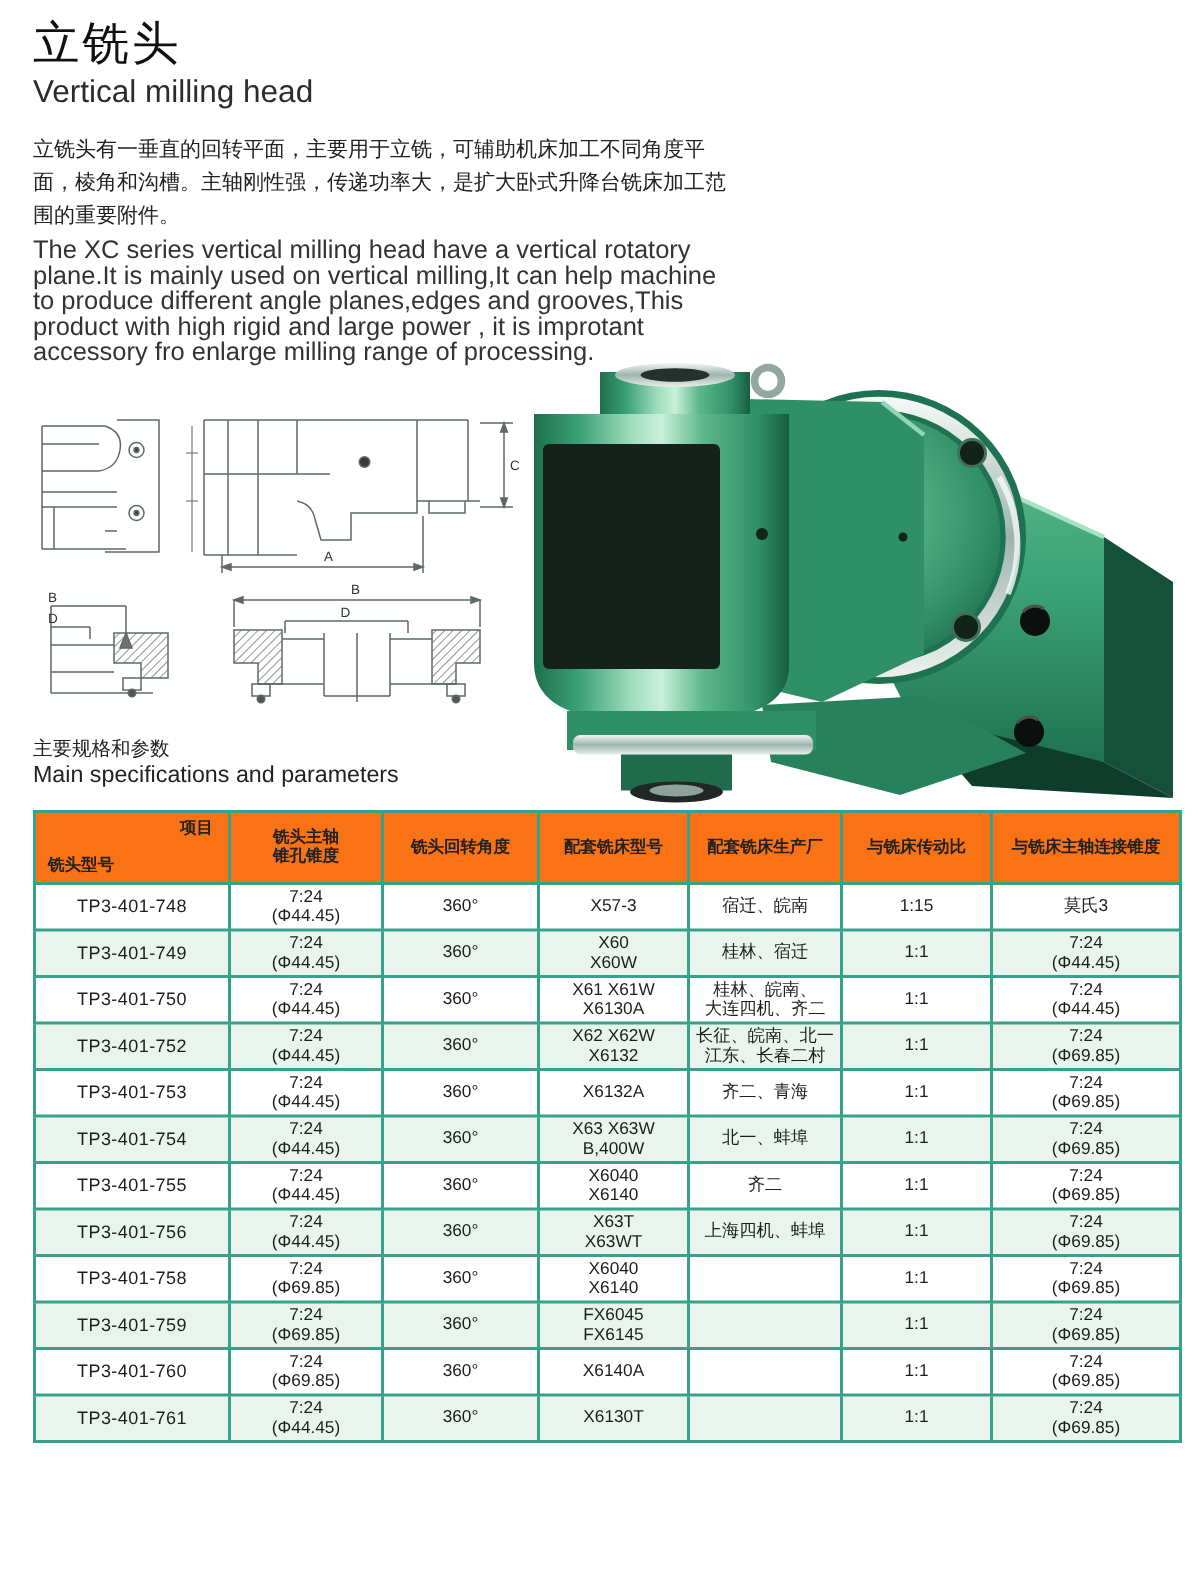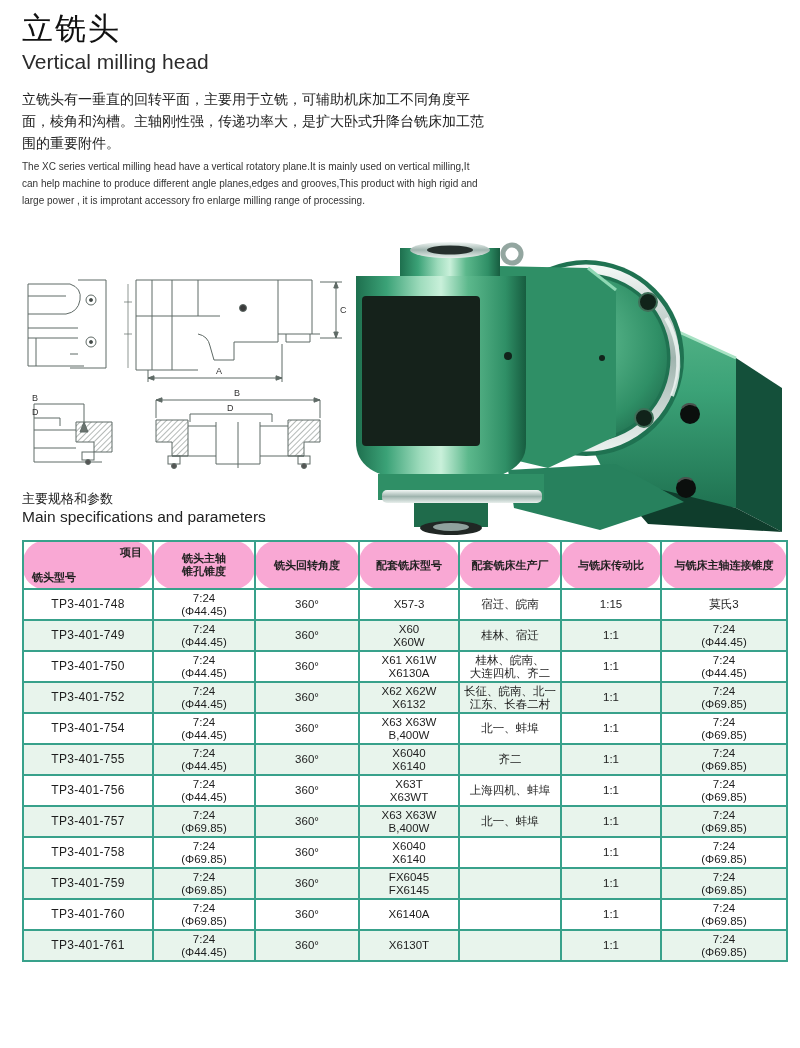--- a/index.html
+++ b/index.html
@@ -6,38 +6,38 @@
   body{
     width:800px;height:1048px;background:#ffffff;position:relative;
     font-family:"Liberation Sans","DejaVu Sans",sans-serif;color:#1c1c1c;
     overflow:hidden;
   }
   .abs{position:absolute;}
   
   .title-zh{left:22px;top:8px;font-size:31px;font-weight:normal;color:#111;letter-spacing:2px;}
   .title-en{left:22px;top:50px;font-size:21px;font-weight:400;color:#2b2b2b;}
   .intro-zh{left:22px;top:88px;width:472px;font-size:14px;line-height:22px;color:#222;white-space:pre-line;}
-  .intro-en{left:22px;top:158px;width:462px;font-size:10px;line-height:17px;color:#333;}
+  .intro-en{left:22px;top:158px;width:462px;font-size:17px;line-height:17px;color:#333;}
   .spec-head-zh{left:22px;top:490px;font-size:13px;color:#222;}
   .spec-head-en{left:22px;top:508px;font-size:15.5px;color:#222;}
   
   .drawings{left:20px;top:272px;}
   .photo{left:348px;top:238px;}
   
   .spec-table-wrap{left:22px;top:540px;width:764px;}
   table.spec{
     border-collapse:collapse;width:764px;table-layout:fixed;
     font-size:11.5px;color:#1d1d1d;
   }
   table.spec th,table.spec td{
     border:2px solid #38a18b;text-align:center;vertical-align:middle;
     padding:1px 2px;white-space:pre-line;line-height:13px;
   }
   table.spec thead th{
-    background:#f9a8d4;height:44px;font-weight:bold;font-size:11px;color:#222;border-radius:21px;
+    background:#f97316;height:44px;font-weight:bold;font-size:11px;color:#222;
   }
   table.spec tbody tr{height:31px;}
   table.spec tbody tr:nth-child(even) td{background:#e8f4ec;}
   table.spec tbody tr:nth-child(odd) td{background:#ffffff;}
   td.c-model{font-size:12px;letter-spacing:0.3px;}
   th.c-last{font-size:10px;}
   
   th.corner{
     position:relative;padding:0;
     background:
@@ -258,20 +258,31 @@
     <td>360°</td>
     <td>X62 X62W
 X6132</td>
     <td>长征、皖南、北一
 江东、长春二村</td>
     <td>1:1</td>
     <td>7:24
 (Φ69.85)</td>
   </tr>
         <tr>
+    <td class="c-model">TP3-401-753</td>
+    <td>7:24
+(Φ44.45)</td>
+    <td>360°</td>
+    <td>X6132A</td>
+    <td>齐二、青海</td>
+    <td>1:1</td>
+    <td>7:24
+(Φ69.85)</td>
+  </tr>
+        <tr>
     <td class="c-model">TP3-401-754</td>
     <td>7:24
 (Φ44.45)</td>
     <td>360°</td>
     <td>X63 X63W
 B,400W</td>
     <td>北一、蚌埠</td>
     <td>1:1</td>
     <td>7:24
 (Φ69.85)</td>
@@ -294,32 +305,20 @@
 (Φ44.45)</td>
     <td>360°</td>
     <td>X63T
 X63WT</td>
     <td>上海四机、蚌埠</td>
     <td>1:1</td>
     <td>7:24
 (Φ69.85)</td>
   </tr>
         <tr>
-    <td class="c-model">TP3-401-757</td>
-    <td>7:24
-(Φ69.85)</td>
-    <td>360°</td>
-    <td>X63 X63W
-B,400W</td>
-    <td>北一、蚌埠</td>
-    <td>1:1</td>
-    <td>7:24
-(Φ69.85)</td>
-  </tr>
-        <tr>
     <td class="c-model">TP3-401-758</td>
     <td>7:24
 (Φ69.85)</td>
     <td>360°</td>
     <td>X6040
 X6140</td>
     <td></td>
     <td>1:1</td>
     <td>7:24
 (Φ69.85)</td>

